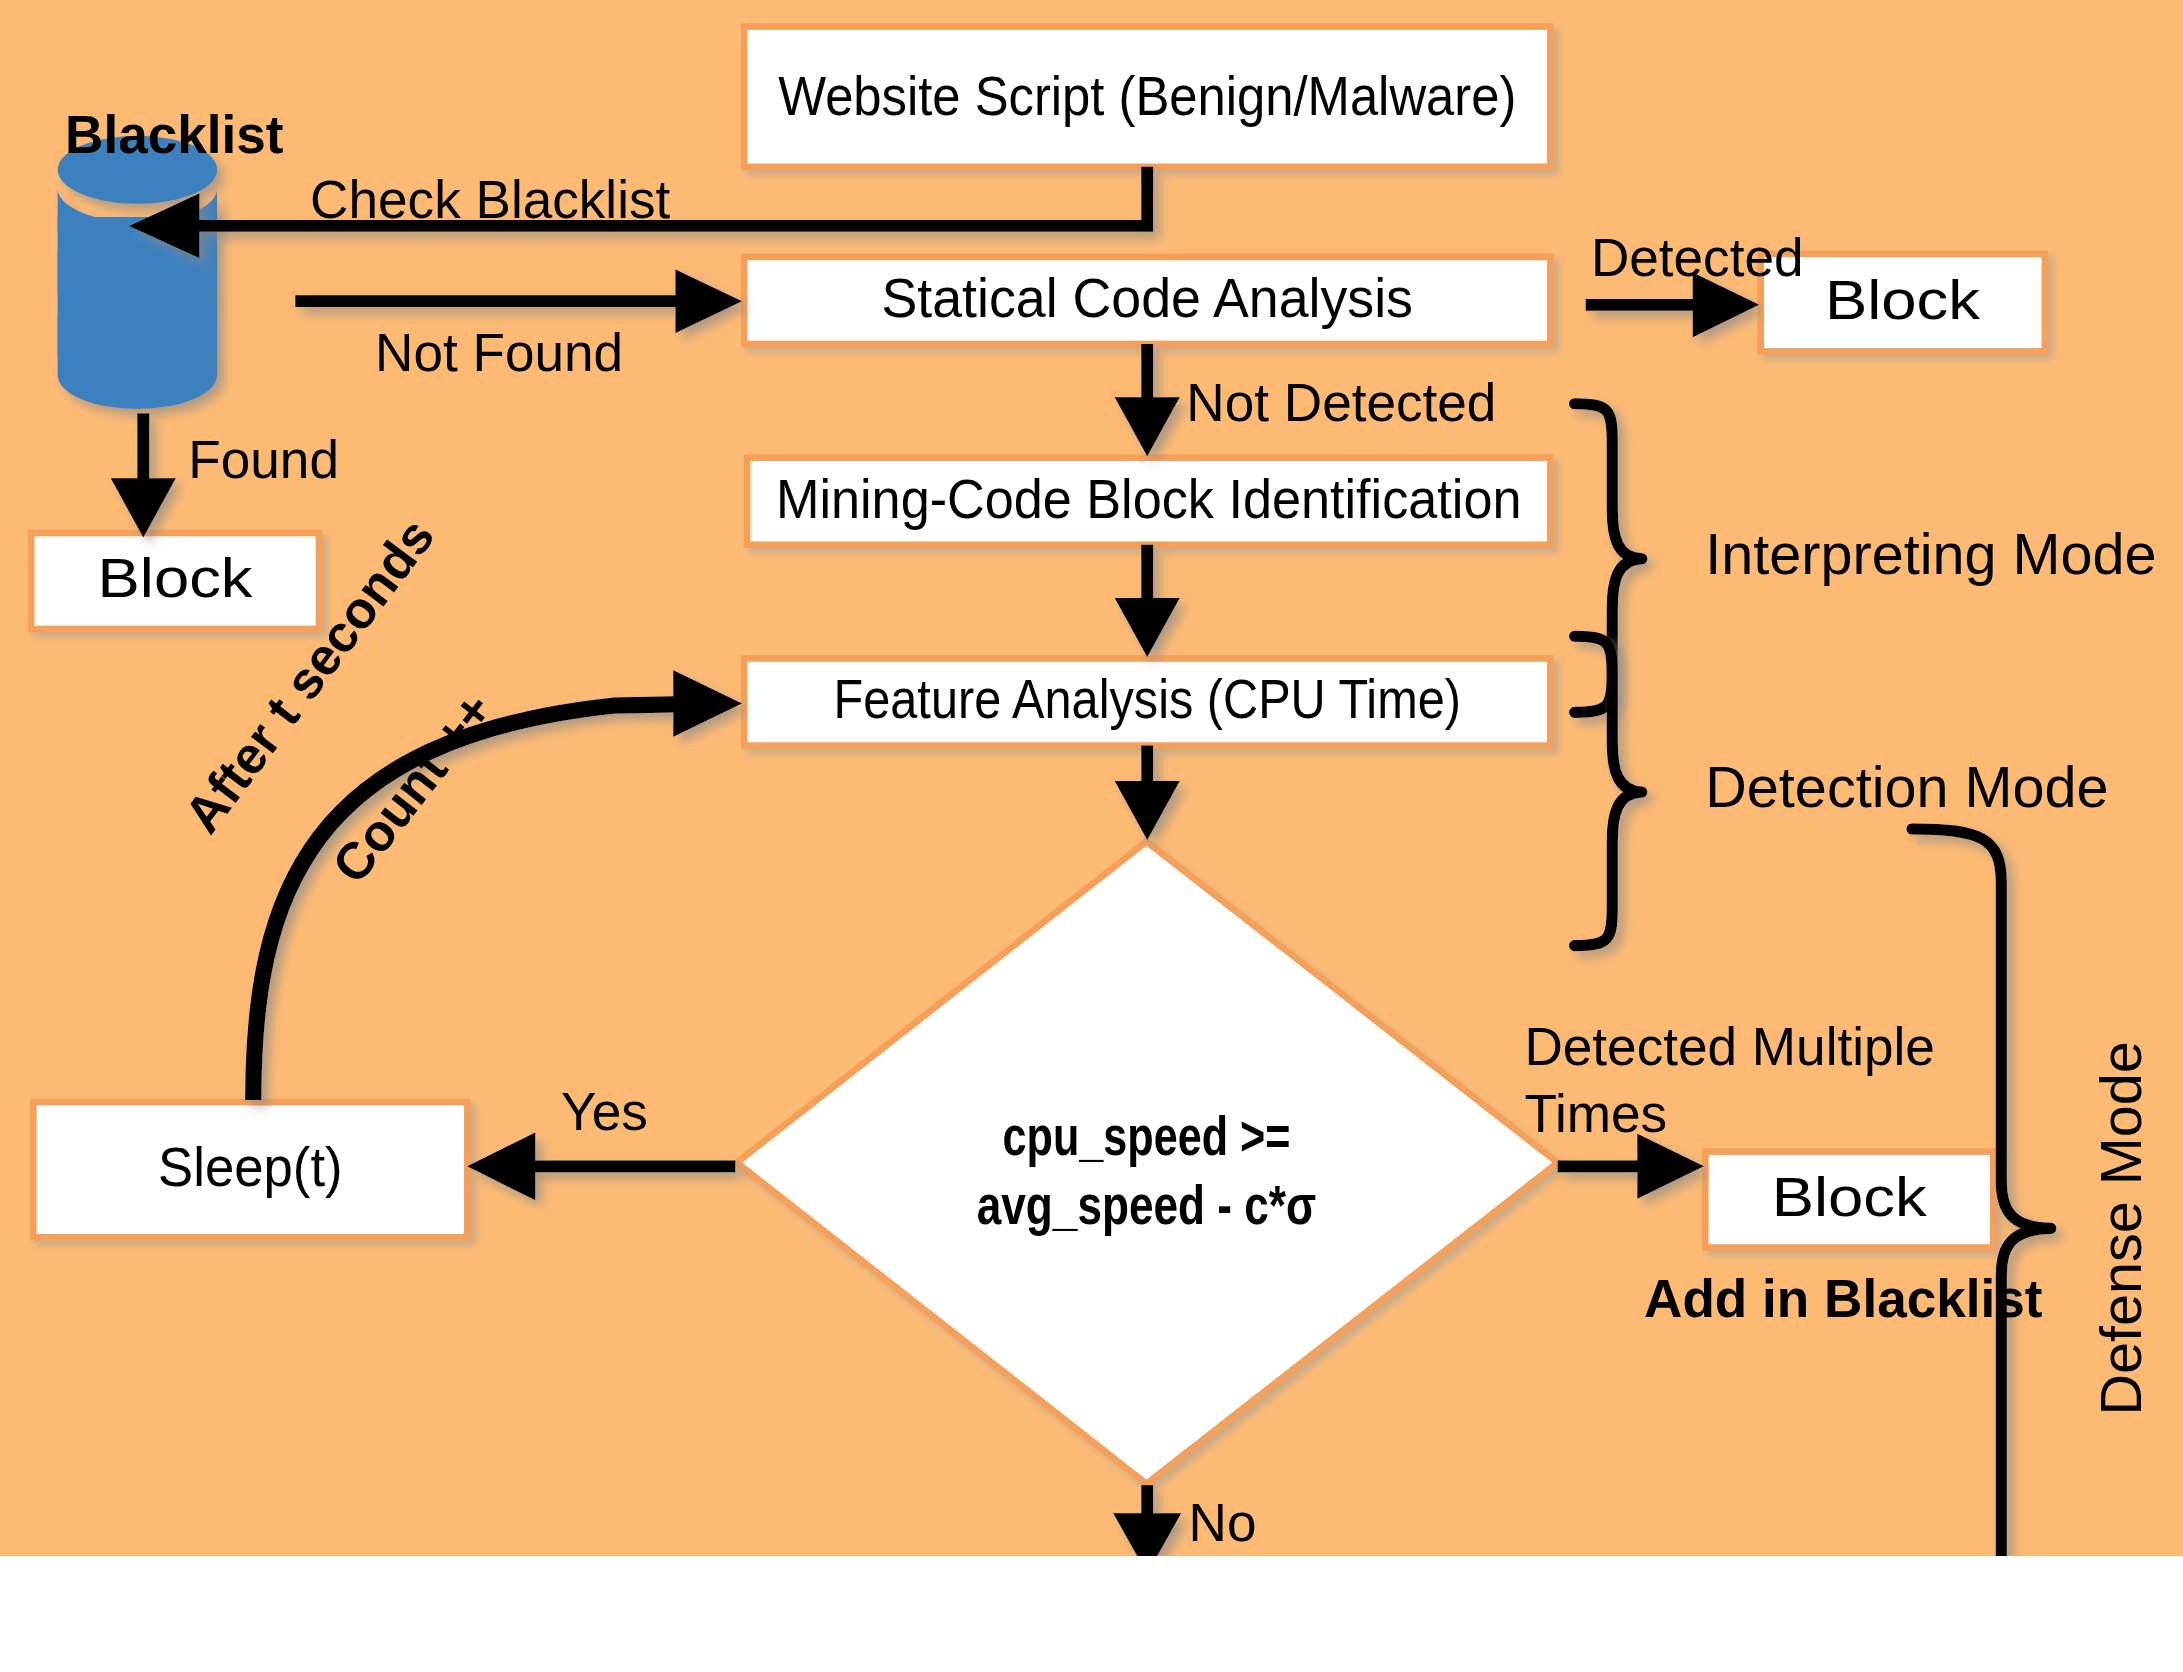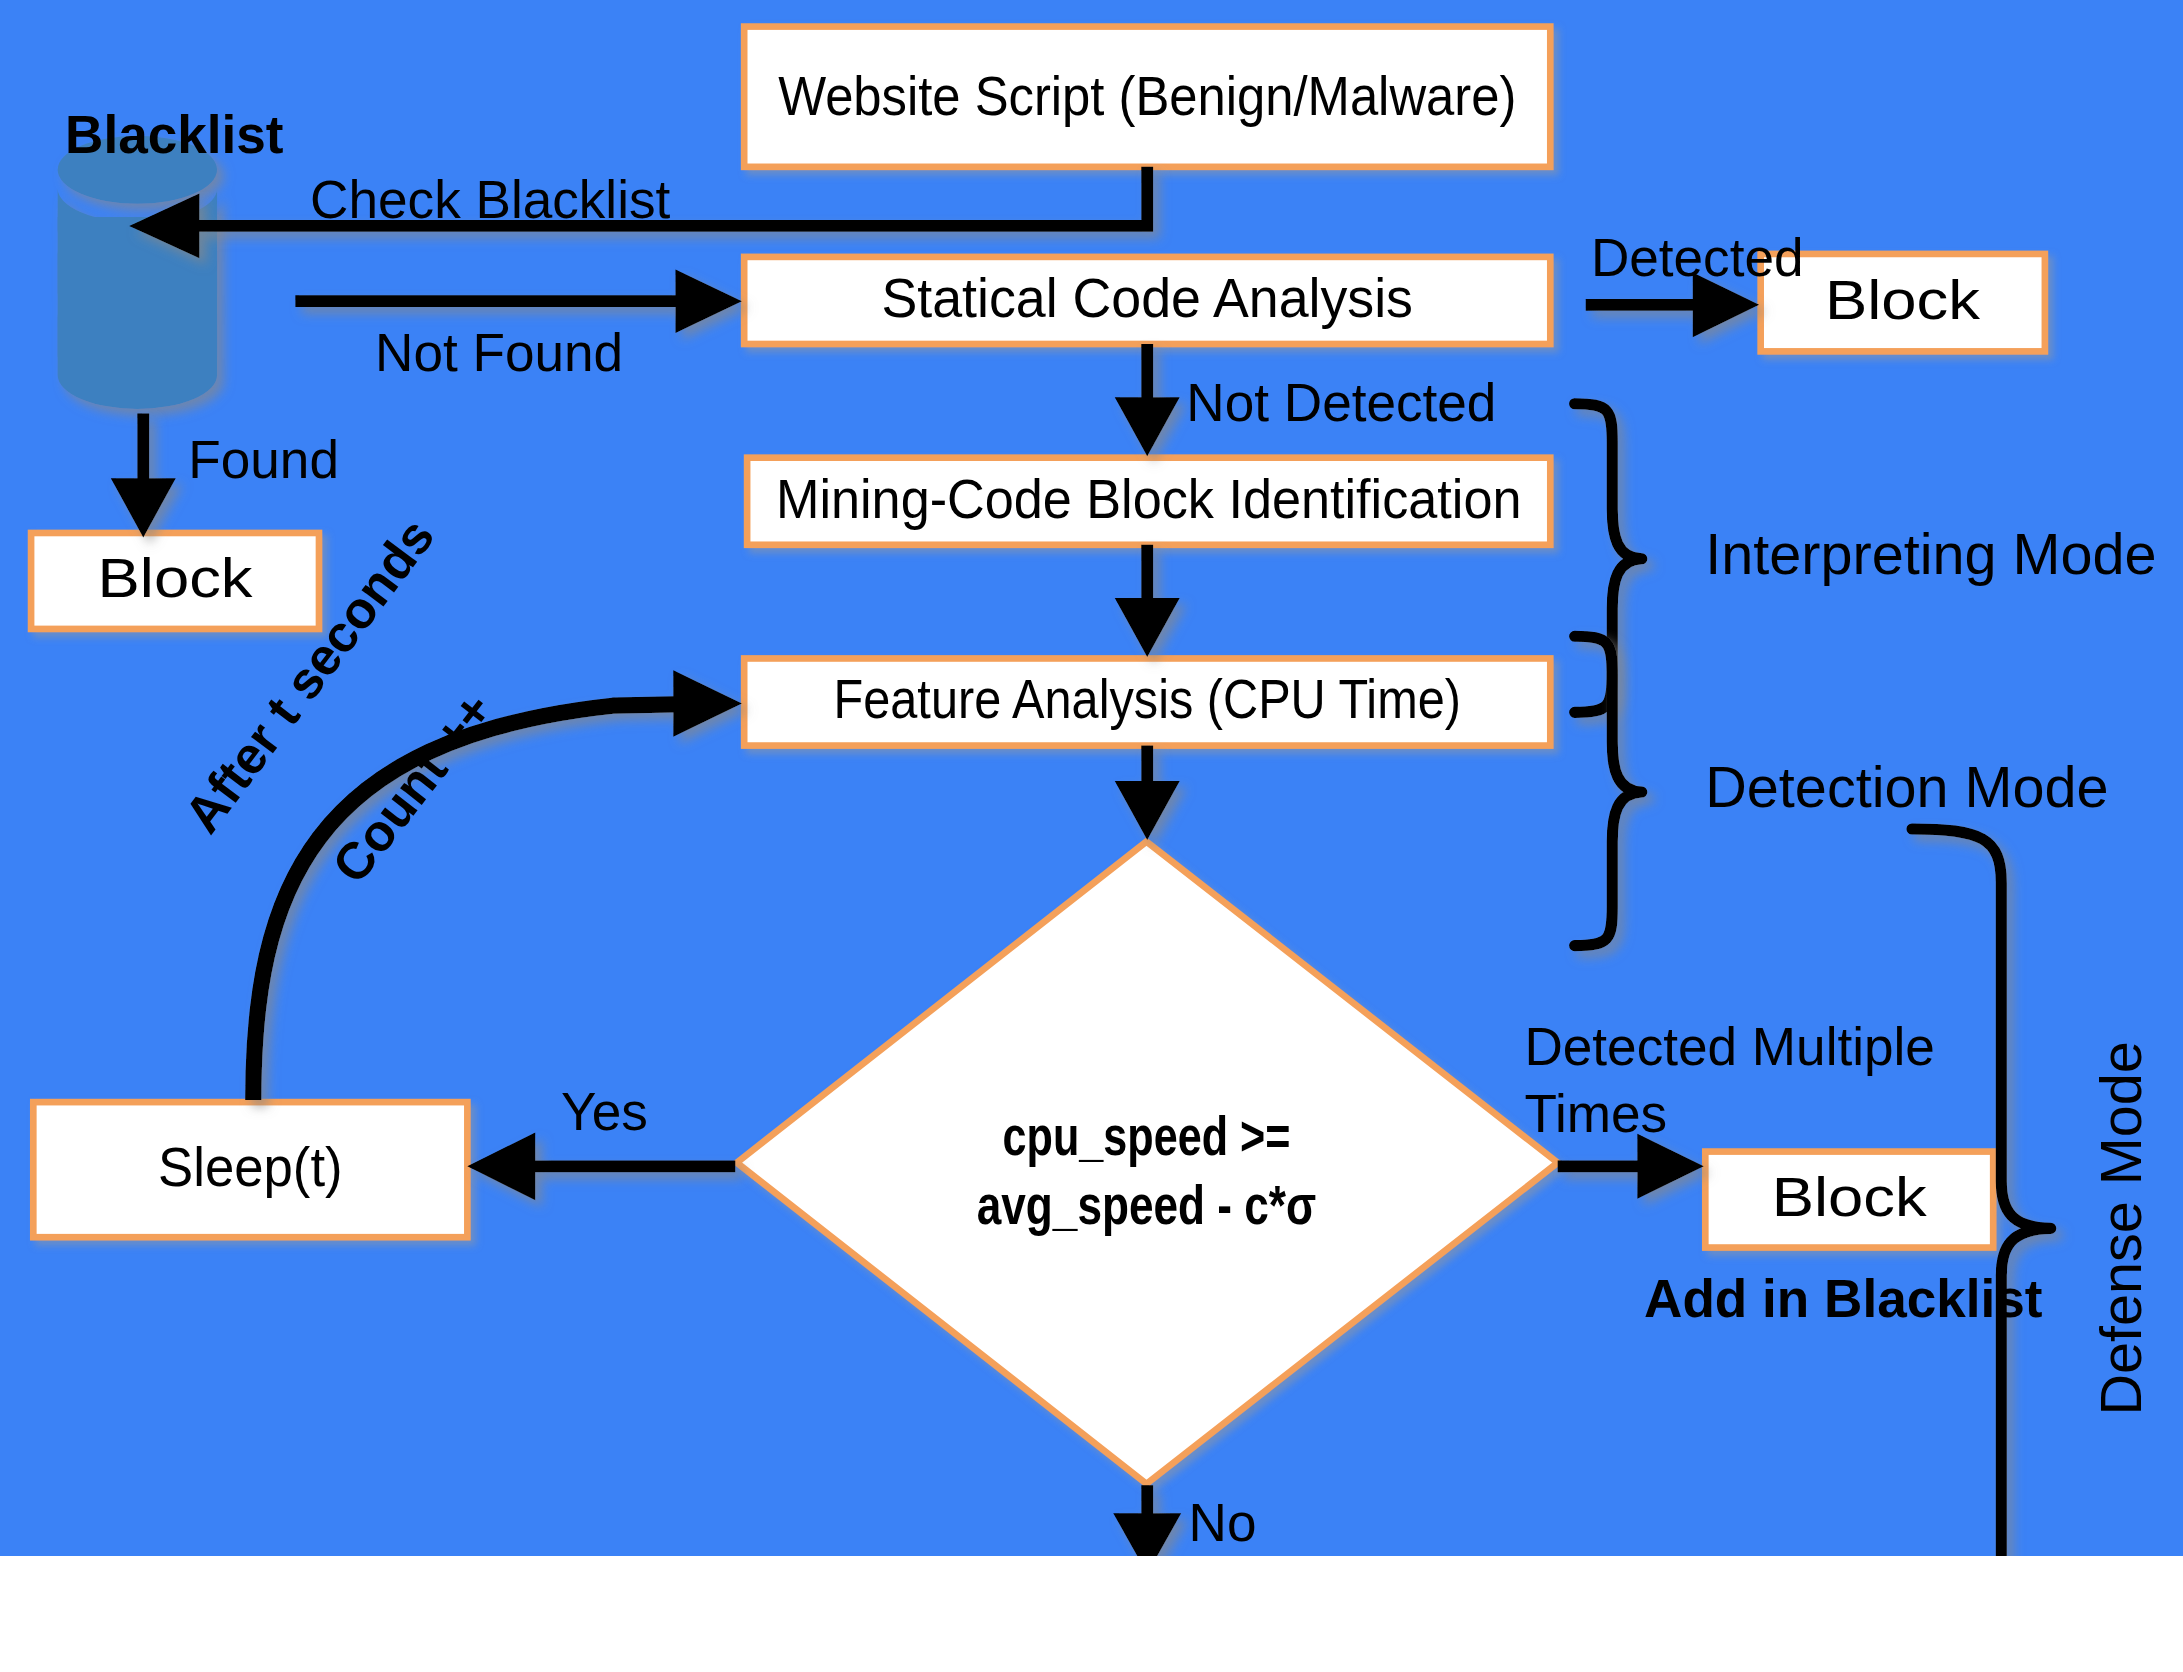--- a/index.html
+++ b/index.html
@@ -7,21 +7,21 @@
     padding: 0;
     background: #ffffff;
   }
   body {
     font-family: "Liberation Sans", sans-serif;
   }
   #diagram-root {
     position: relative;
     width: 2183px;
     height: 1556px;
-    background: #3b82f6;
+    background: #fdba74;
     overflow: hidden;
   }
   svg.canvas {
     position: absolute;
     top: 0; left: 0;
     width: 2183px;
     height: 1672px;
   }
   .node-label {
     font-family: "Liberation Sans", sans-serif;

